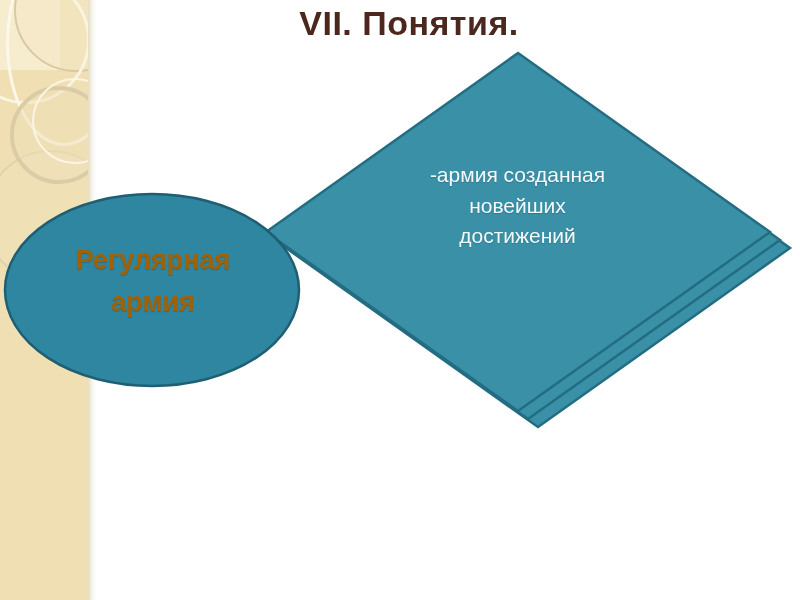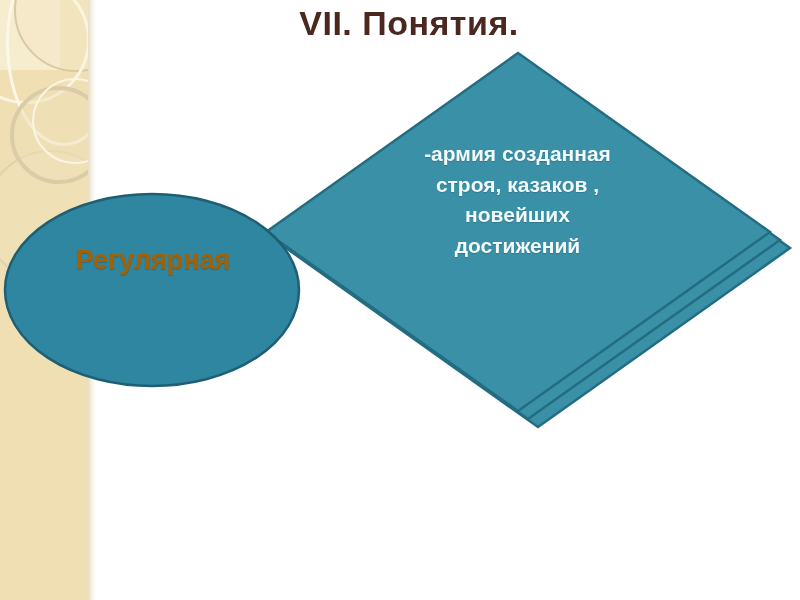--- a/index.html
+++ b/index.html
@@ -138,26 +138,26 @@
     text-align: center;
     color: #a16207;
     font-size: 27px;
     font-weight: bold;
     line-height: 1.55;
     text-shadow: 0 1px 1px rgba(0,0,0,0.18);
   }
   .diamond-text {
     position: absolute;
     left: 385px;
-    top: 139px;
+    top: 160px;
     width: 265px;
     text-align: center;
     color: #F3FBFD;
     font-size: 21px;
-    font-weight: bold;
+    font-weight: normal;
     line-height: 1.46;
     text-shadow: 0 1px 1px rgba(0,0,0,0.16);
   }
 </style>
 </head>
 <body>
 
 <div id="slide">
 
   <div class="sidebar">
@@ -180,22 +180,22 @@
     <polygon points="538,69 790,248 538,427 286,248" fill="#3A90A6" stroke="#236D82" stroke-width="2.5"></polygon>
     <polygon points="528,61 780,240 528,419 276,240" fill="#3A90A6" stroke="#236D82" stroke-width="2.5"></polygon>
 
     <polygon points="518,53 770,232 518,411 266,232" fill="#3A90A6" stroke="#236D82" stroke-width="2.5"></polygon>
 
     <ellipse cx="152" cy="290" rx="147" ry="96" fill="#2F86A0" stroke="#1F5F73" stroke-width="2.5"></ellipse>
   </svg>
 
   <div class="ellipse-label">
     <div>Регулярная</div>
+    <div>армия</div>
   </div>
 
   <div class="diamond-text">
     <div>-армия созданная</div>
-    <div>строя, казаков ,</div>
     <div>новейших</div>
     <div>достижений</div>
   </div>
 
 </div>
 
 </body></html>

